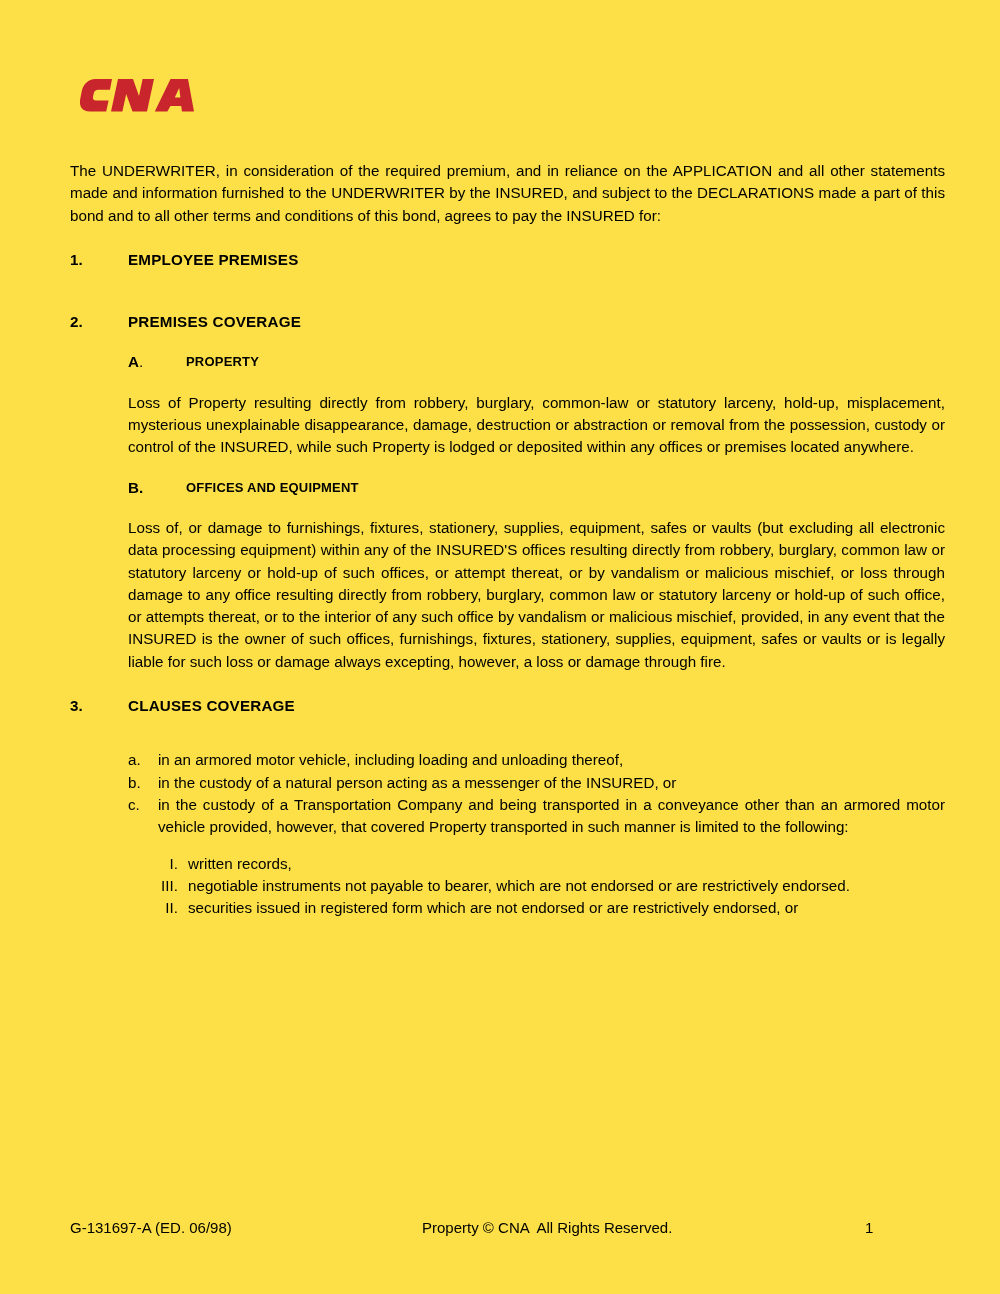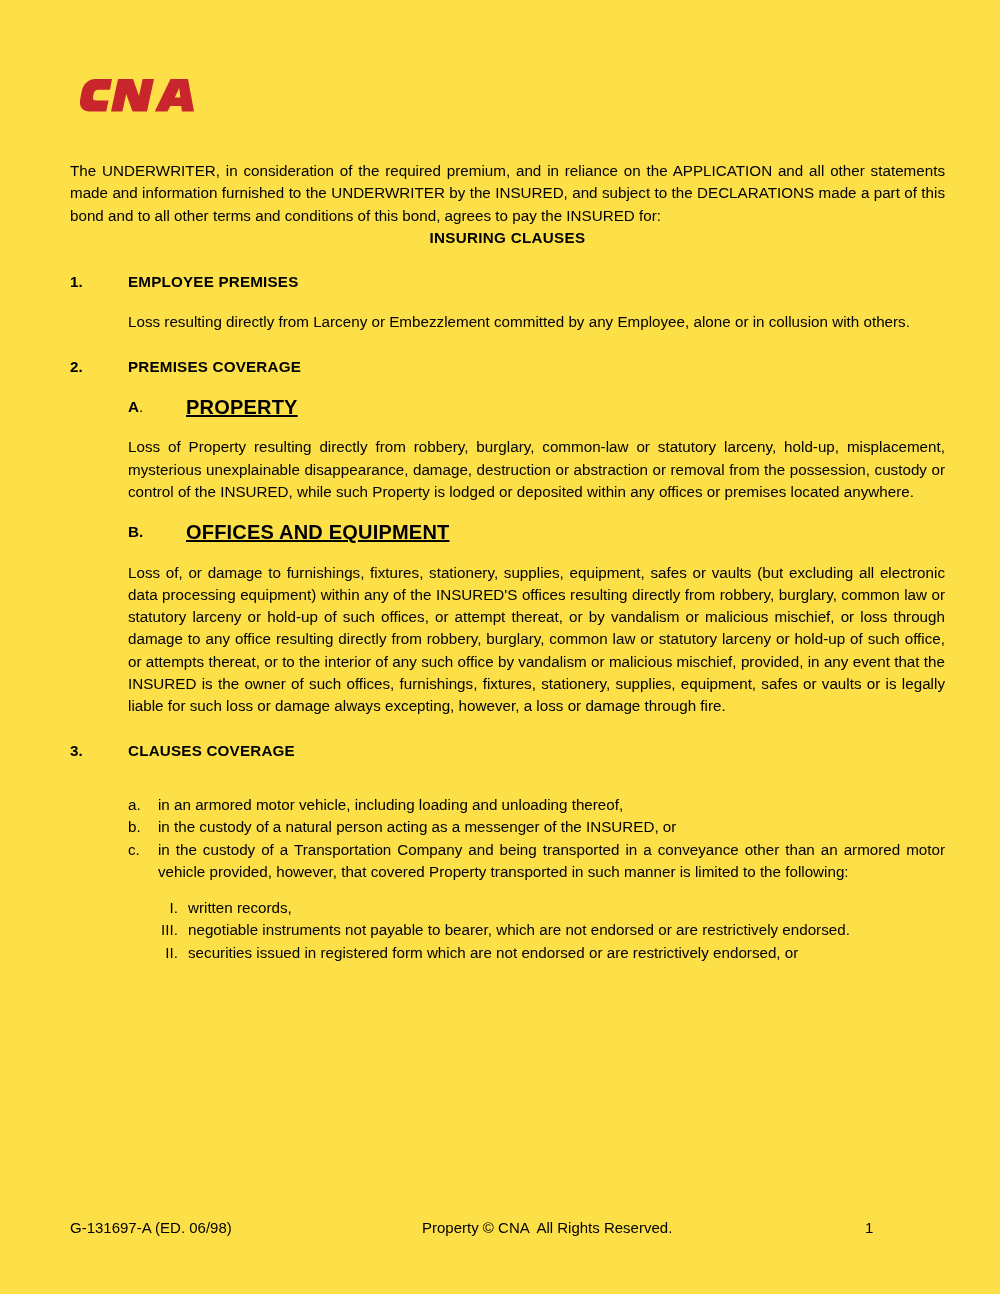--- a/index.html
+++ b/index.html
@@ -85,24 +85,23 @@
   }
   .subclause-letter {
     flex: 0 0 58px;
     font-weight: bold;
     font-size: 15.2px;
     line-height: 22.3px;
   }
   .subclause-letter .dot-light { font-weight: normal; }
   .subclause-title {
     font-weight: bold;
-    font-size: 20px;
+    font-size: 13px;
     line-height: 22.3px;
     letter-spacing: 0.2px;
-    text-decoration: underline;
   }
 
   
   .indent { padding-left: 58px; }
 
   
   .sp-22 { height: 22px; }
   .sp-18 { height: 18px; }
   .sp-14 { height: 14px; }
 
@@ -196,30 +195,28 @@
 
         <path d="M92.5 9.0 L110.0 9.0 L116.0 41.5 L104.0 41.5 L103.2 36.0 L92.4 36.0 L89.4 41.5 L76.8 41.5 Z M96.8 27.5 L102.4 27.5 L101.2 18.0 Z"></path>
       </g>
     </svg>
   </div>
 
   <div class="content">
 
     <p class="body-text intro">The UNDERWRITER, in consideration of the required premium, and in reliance on the APPLICATION and all other statements made and information furnished to the UNDERWRITER by the INSURED, and subject to the DECLARATIONS made a part of this bond and to all other terms and conditions of this bond, agrees to pay the INSURED for:</p>
 
-    <div class="center-heading">INSURING CLAUSES</div>
 
     <div class="sp-22"></div>
 
     <div class="clause">
       <span class="clause-num">1.</span>
       <span class="clause-title">EMPLOYEE PREMISES</span>
     </div>
     <div class="sp-18"></div>
-    <p class="body-text indent">Loss resulting directly from Larceny or Embezzlement committed by any Employee, alone or in collusion with others.</p>
 
     <div class="sp-22"></div>
 
     <div class="clause">
       <span class="clause-num">2.</span>
       <span class="clause-title">PREMISES COVERAGE</span>
     </div>
     <div class="sp-18"></div>
 
     <div class="subclause">

